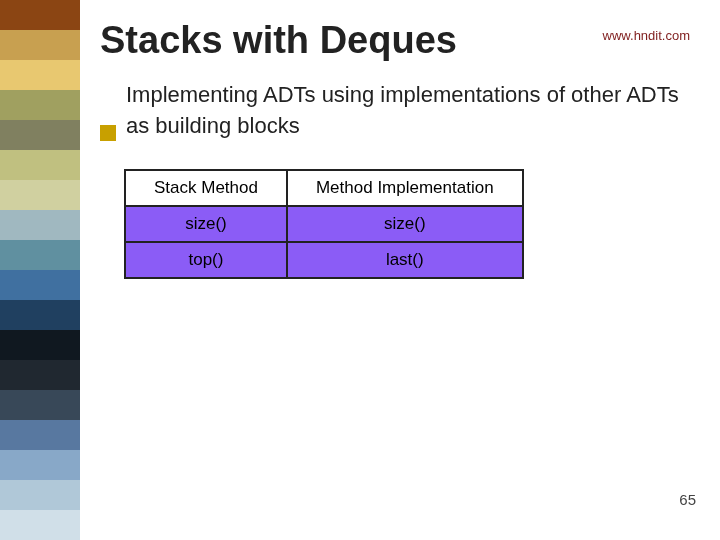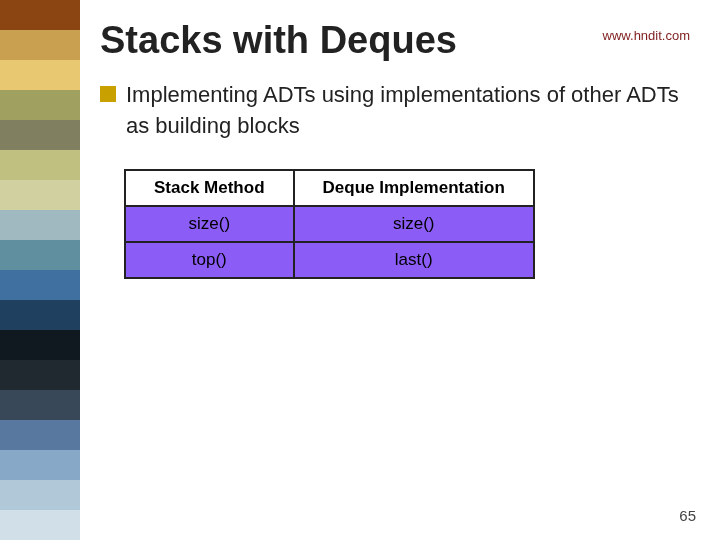--- a/index.html
+++ b/index.html
@@ -56,21 +56,21 @@
       margin-top: 8px;
     }
 
     
     .content {
       margin-bottom: 24px;
     }
 
     .bullet-item {
       display: flex;
-      align-items: flex-start;
+      align-items: flex-end;
       gap: 10px;
       margin-bottom: 4px;
     }
 
     .bullet-square {
       width: 16px;
       height: 16px;
       background: #c8a000;
       flex-shrink: 0;
       margin-top: 6px;
@@ -92,34 +92,34 @@
       font-size: 17px;
     }
 
     table th, table td {
       border: 2px solid #222;
       padding: 7px 28px;
       text-align: center;
     }
 
     table th {
-      font-weight: bold;
+      font-weight: normal;
       background: #fff;
       font-size: 17px;
     }
 
     table td {
       background: #8b5cf6;
       font-size: 17px;
     }
 
     
     .page-number {
       position: absolute;
-      bottom: 16px;
+      bottom: 32px;
       right: 24px;
       font-size: 15px;
       color: #444;
     }
   </style>
 </head>
 <body>
 
 <div class="sidebar">
 
@@ -155,21 +155,21 @@
       <div class="bullet-square"></div>
       <div class="bullet-text">Implementing ADTs using implementations of other ADTs as building blocks</div>
     </div>
   </div>
 
   <div class="table-wrapper">
     <table>
       <thead>
         <tr>
           <th>Stack Method</th>
-          <th>Deque Implementation</th>
+          <th>Method Implementation</th>
         </tr>
       </thead>
       <tbody id="table-body">
 
       <tr>
             <td>size()</td>
             <td>size()</td>
           </tr>
           <tr>
             <td>top()</td>

